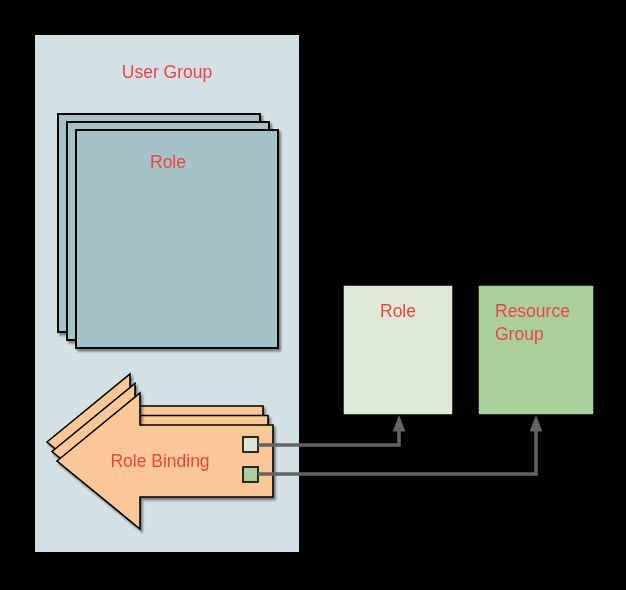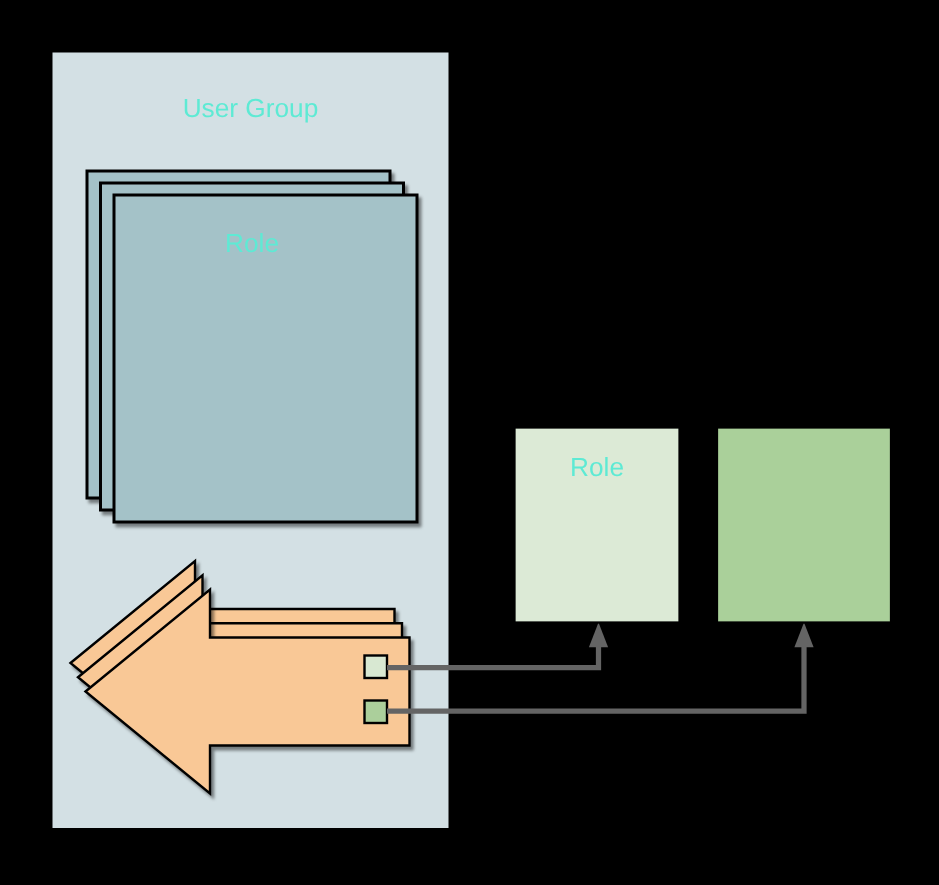--- a/index.html
+++ b/index.html
@@ -18,21 +18,21 @@
   .stage svg {
     position: absolute;
     left: 0;
     top: 0;
   }
   .label {
     position: absolute;
     font-family: "Liberation Sans", sans-serif;
     font-size: 17.5px;
     line-height: 22px;
-    color: #5eead4;
+    color: #ef4444;
     white-space: pre-line;
   }
   .label.center { text-align: center; }
   .label.left   { text-align: left; }
   .lbl-user-group   { left: 35px;  top: 61px;  width: 264px; }
   .lbl-user         { left: 76px;  top: 151px; width: 202px; transform: translateX(-9px); }
   .lbl-role-binding { left: 57px;  top: 450px; width: 216px; transform: translateX(-5px); }
   .lbl-role         { left: 343px; top: 300px; width: 110px; }
   .lbl-resource-grp { left: 495px; top: 300px; width: 92px;  line-height: 23px; }
   .shape-outline { stroke: #000000; }
@@ -74,17 +74,19 @@
 
     <rect x="343" y="285" width="110" height="130" class="shape-outline" stroke-width="1.5" fill="#dcead6"></rect>
 
     <rect x="478" y="285" width="116" height="130" class="shape-outline" stroke-width="1.5" fill="#aad09a"></rect>
   </svg>
 
   <div class="label center lbl-user-group">User Group</div>
 
   <div class="label center lbl-user">Role</div>
 
+  <div class="label center lbl-role-binding">Role Binding</div>
 
   <div class="label center lbl-role">Role</div>
 
+  <div class="label left lbl-resource-grp">Resource Group</div>
 
 </div>
 
 </body></html>

